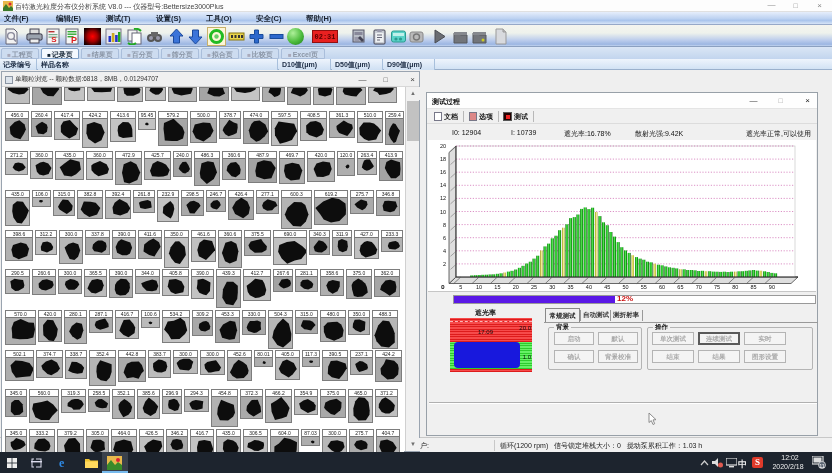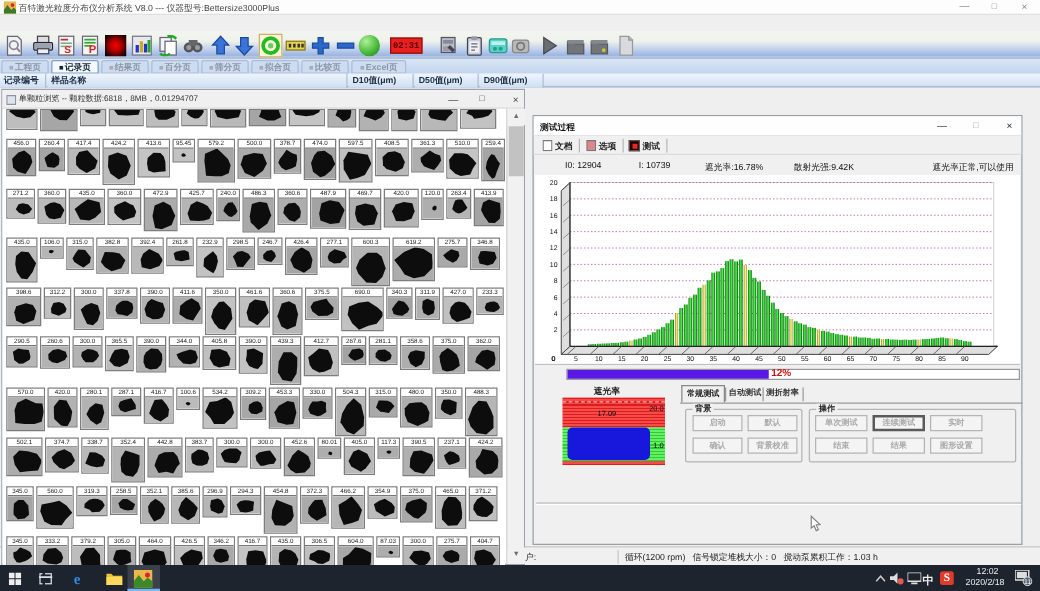--- a/index.html
+++ b/index.html
@@ -46,20 +46,29 @@
 <div class="abs" id="title">
  <svg style="position:absolute;left:3px;top:1px" width="10" height="10">
         <rect width="10" height="10" fill="#e8b84c"></rect>
         <path d="M0 7 L3 3 L6 7 L8 5 L10 7 V10 H0 Z" fill="#3a7a2a"></path>
         <circle cx="7" cy="3" r="1.5" fill="#d23"></circle>
       </svg>
  <div class="txt">百特激光粒度分布仪分析系统 V8.0 --- 仪器型号:Bettersize3000Plus</div>
  <div class="wbtn" style="left:766px;top:-1px;color:#888">—</div>
       <div class="wbtn" style="left:790px;top:0;color:#888;font-size:7px">□</div>
       <div class="wbtn" style="left:814px;top:0;color:#888">×</div>
+</div>
+<div class="abs" id="menubar">
+ <div class="mi" style="left:4px">文件(F)</div>
+      <div class="mi" style="left:56px">编辑(E)</div>
+      <div class="mi" style="left:106px">测试(T)</div>
+      <div class="mi" style="left:156px">设置(S)</div>
+      <div class="mi" style="left:206px">工具(O)</div>
+      <div class="mi" style="left:256px">安全(C)</div>
+      <div class="mi" style="left:306px">帮助(H)</div>
 </div>
 <div class="abs" id="toolbar">
       <div class="ti" style="left:3px;top:3px;width:17px;height:17px"><svg width="17" height="17" viewBox="0 0 17 17">
           <path d="M3 1h8l3 3v12H3z" fill="#f2f2f2" stroke="#667" stroke-width="1"></path>
           <circle cx="8" cy="8" r="3.4" fill="none" stroke="#889" stroke-width="1.4"></circle>
           <line x1="10.5" y1="10.5" x2="13" y2="13.5" stroke="#889" stroke-width="1.6"></line>
         </svg></div>
       <div class="ti" style="left:26px;top:3px;width:17px;height:17px"><svg width="17" height="17" viewBox="0 0 17 17">
           <rect x="4" y="1" width="9" height="5" fill="#ddd" stroke="#445"></rect>
           <rect x="1" y="6" width="15" height="6" rx="1" fill="#cfd4dc" stroke="#223"></rect>

